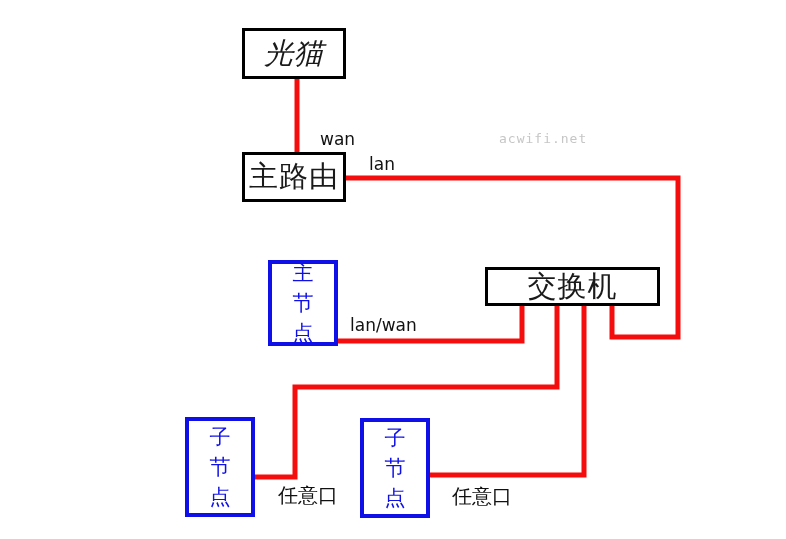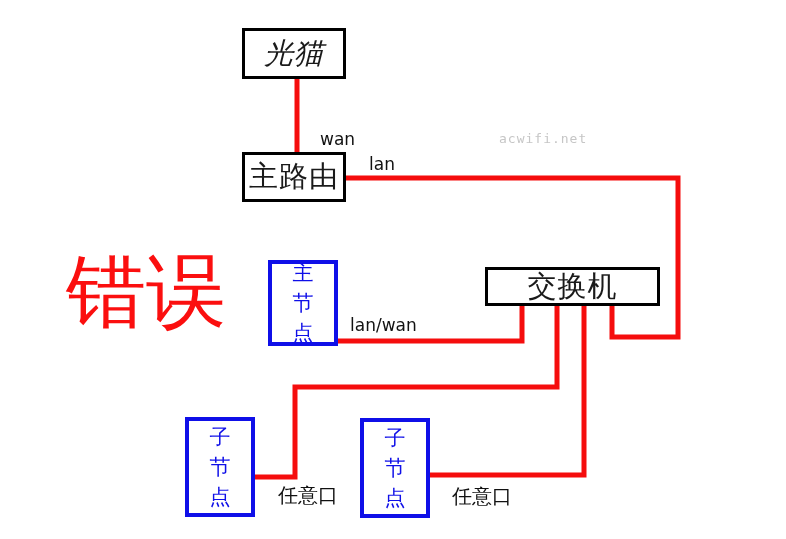--- a/index.html
+++ b/index.html
@@ -119,17 +119,16 @@
   <span class="port-label" style="left:300px; top:129px;">wan</span>
 
   <span class="port-label" style="left:349px; top:154px;">lan</span>
 
   <span class="port-label" style="left:330px; top:315px;">lan/wan</span>
 
   <span class="port-label small" style="left:258px; top:482px;">任意口</span>
 
   <span class="port-label small" style="left:432px; top:483px;">任意口</span>
 
-  <div class="error-text">错误</div>
 
   <div class="watermark">acwifi.net</div>
 
 </div>
 
 </body></html>

